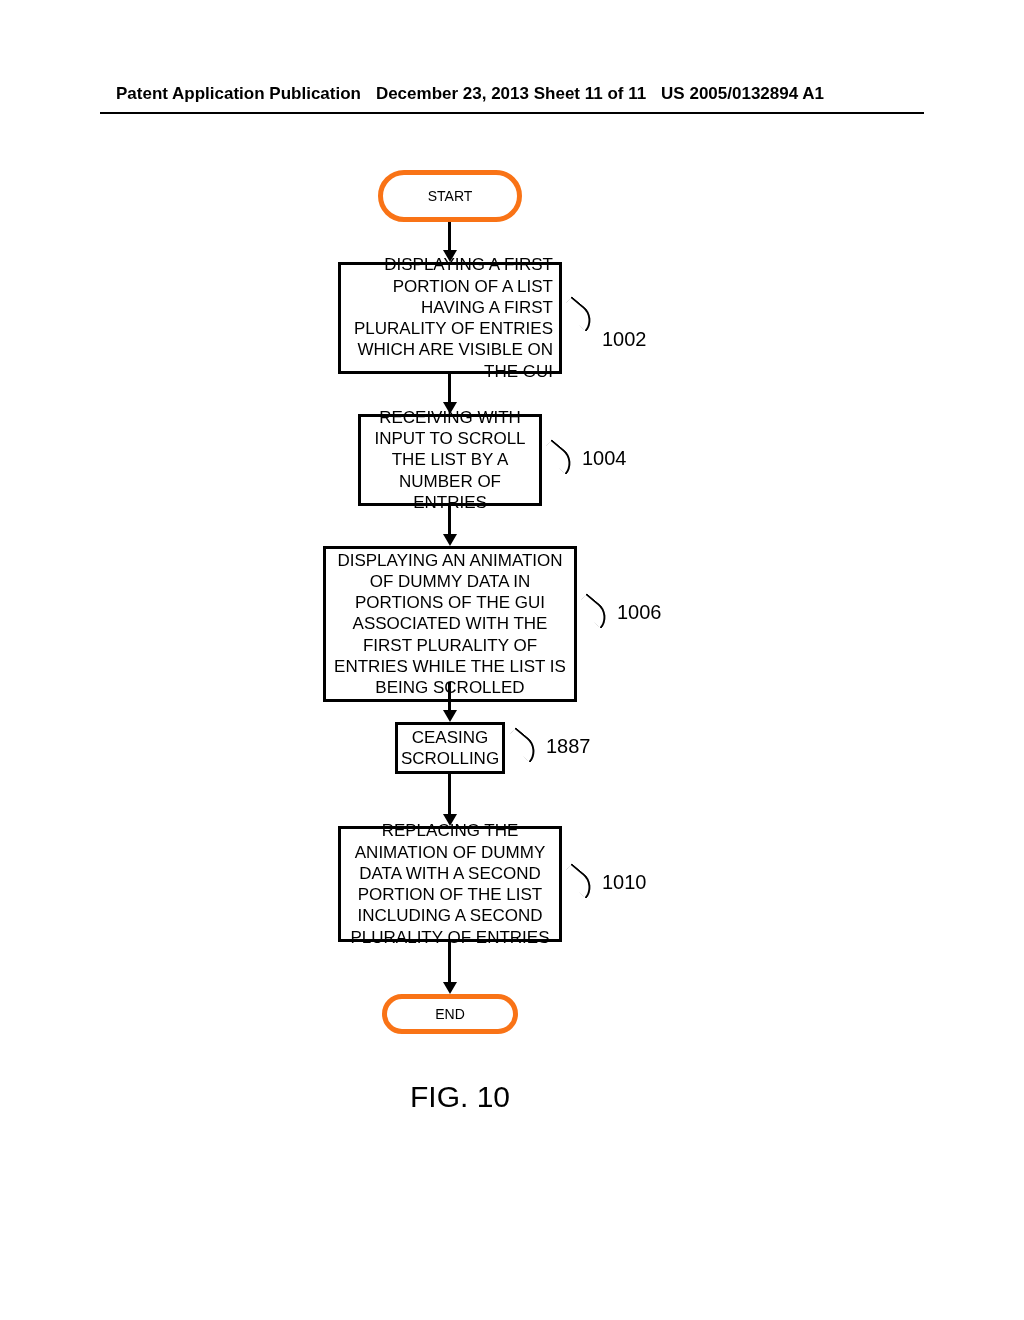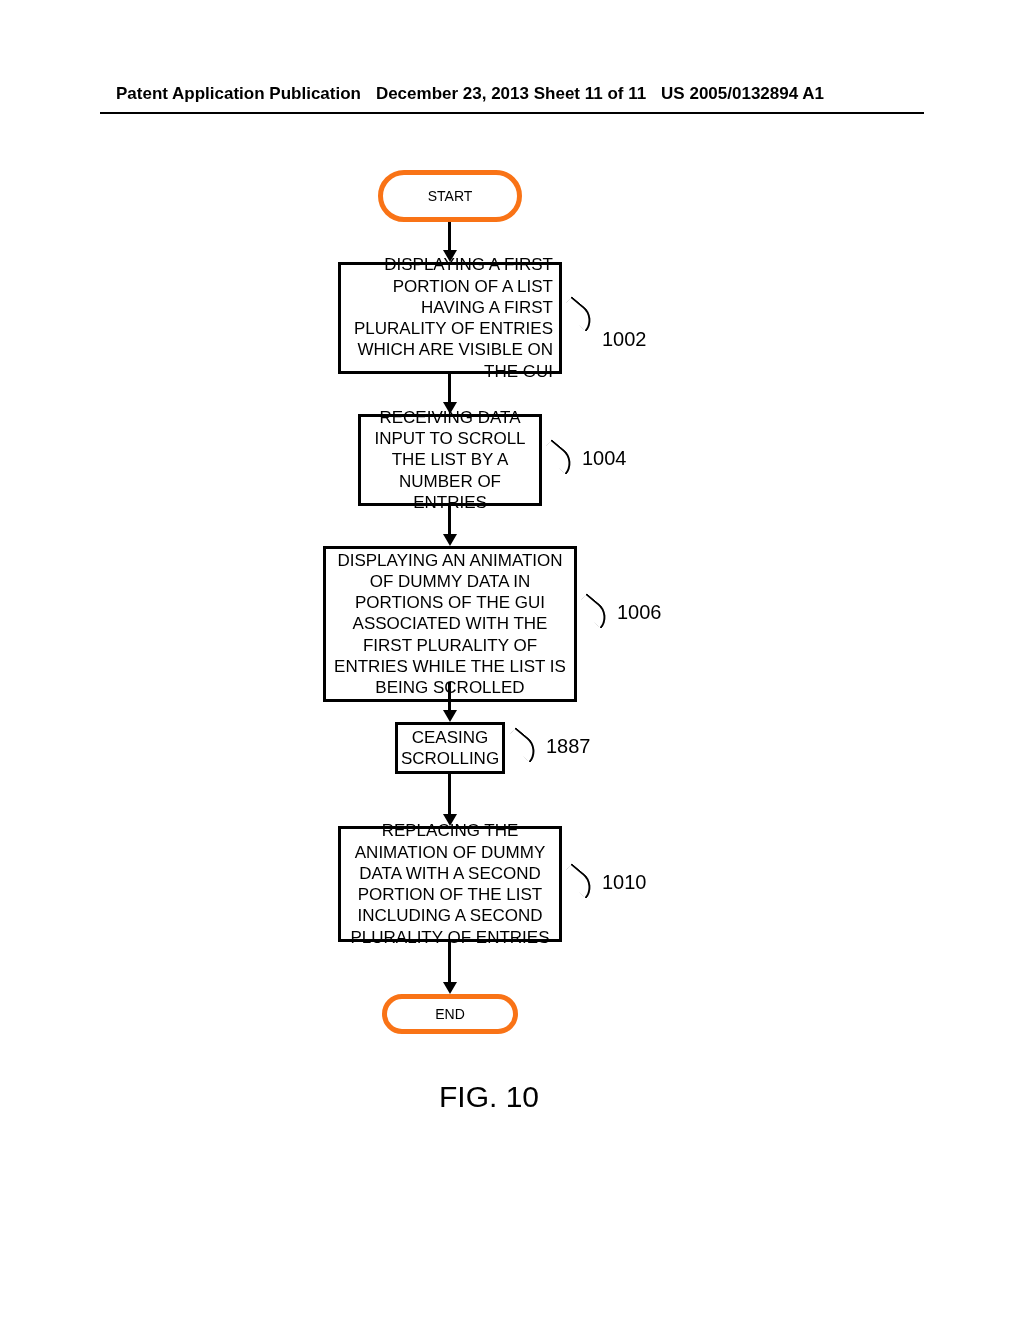--- a/index.html
+++ b/index.html
@@ -89,21 +89,20 @@
     border-left: none;
     border-top-right-radius: 20px;
     transform: rotate(40deg);
   }
   .fig-label {
     position: absolute;
     font-size: 30px;
     font-family: Arial, sans-serif;
     left: 410px;
     top: 1080px;
-    margin-left: 29px;
   }
 </style>
 </head>
 <body>
 
 <div class="header">
   <span>Patent Application Publication</span>
   <span>December 23, 2013  Sheet 11 of 11</span>
   <span>US 2005/0132894 A1</span>
 </div>
@@ -120,21 +119,21 @@
   <div class="process" style="left:338px; top:102px; width:224px; height:112px;text-align:right;">
     <span>DISPLAYING A FIRST PORTION OF A LIST HAVING A FIRST PLURALITY OF ENTRIES WHICH ARE VISIBLE ON THE GUI</span>
   </div>
   <div class="ref-curve" style="left:562px; top:145px;"></div>
   <div class="ref-label" style="left:602px; top:144px;margin-top:24px;">1002</div>
 
   <div class="arrow-line" style="top:214px; height:30px;"></div>
   <div class="arrow-head" style="top:242px;"></div>
 
   <div class="process" style="left:358px; top:254px; width:184px; height:92px;">
-    <span>RECEIVING DATA INPUT TO SCROLL THE LIST BY A NUMBER OF ENTRIES</span>
+    <span>RECEIVING WITH INPUT TO SCROLL THE LIST BY A NUMBER OF ENTRIES</span>
   </div>
   <div class="ref-curve" style="left:542px; top:288px;"></div>
   <div class="ref-label" style="left:582px; top:287px;">1004</div>
 
   <div class="arrow-line" style="top:346px; height:30px;"></div>
   <div class="arrow-head" style="top:374px;"></div>
 
   <div class="process" style="left:323px; top:386px; width:254px; height:156px;">
     <span>DISPLAYING AN ANIMATION OF DUMMY DATA IN PORTIONS OF THE GUI ASSOCIATED WITH THE FIRST PLURALITY OF ENTRIES WHILE THE LIST IS BEING SCROLLED</span>
   </div>

